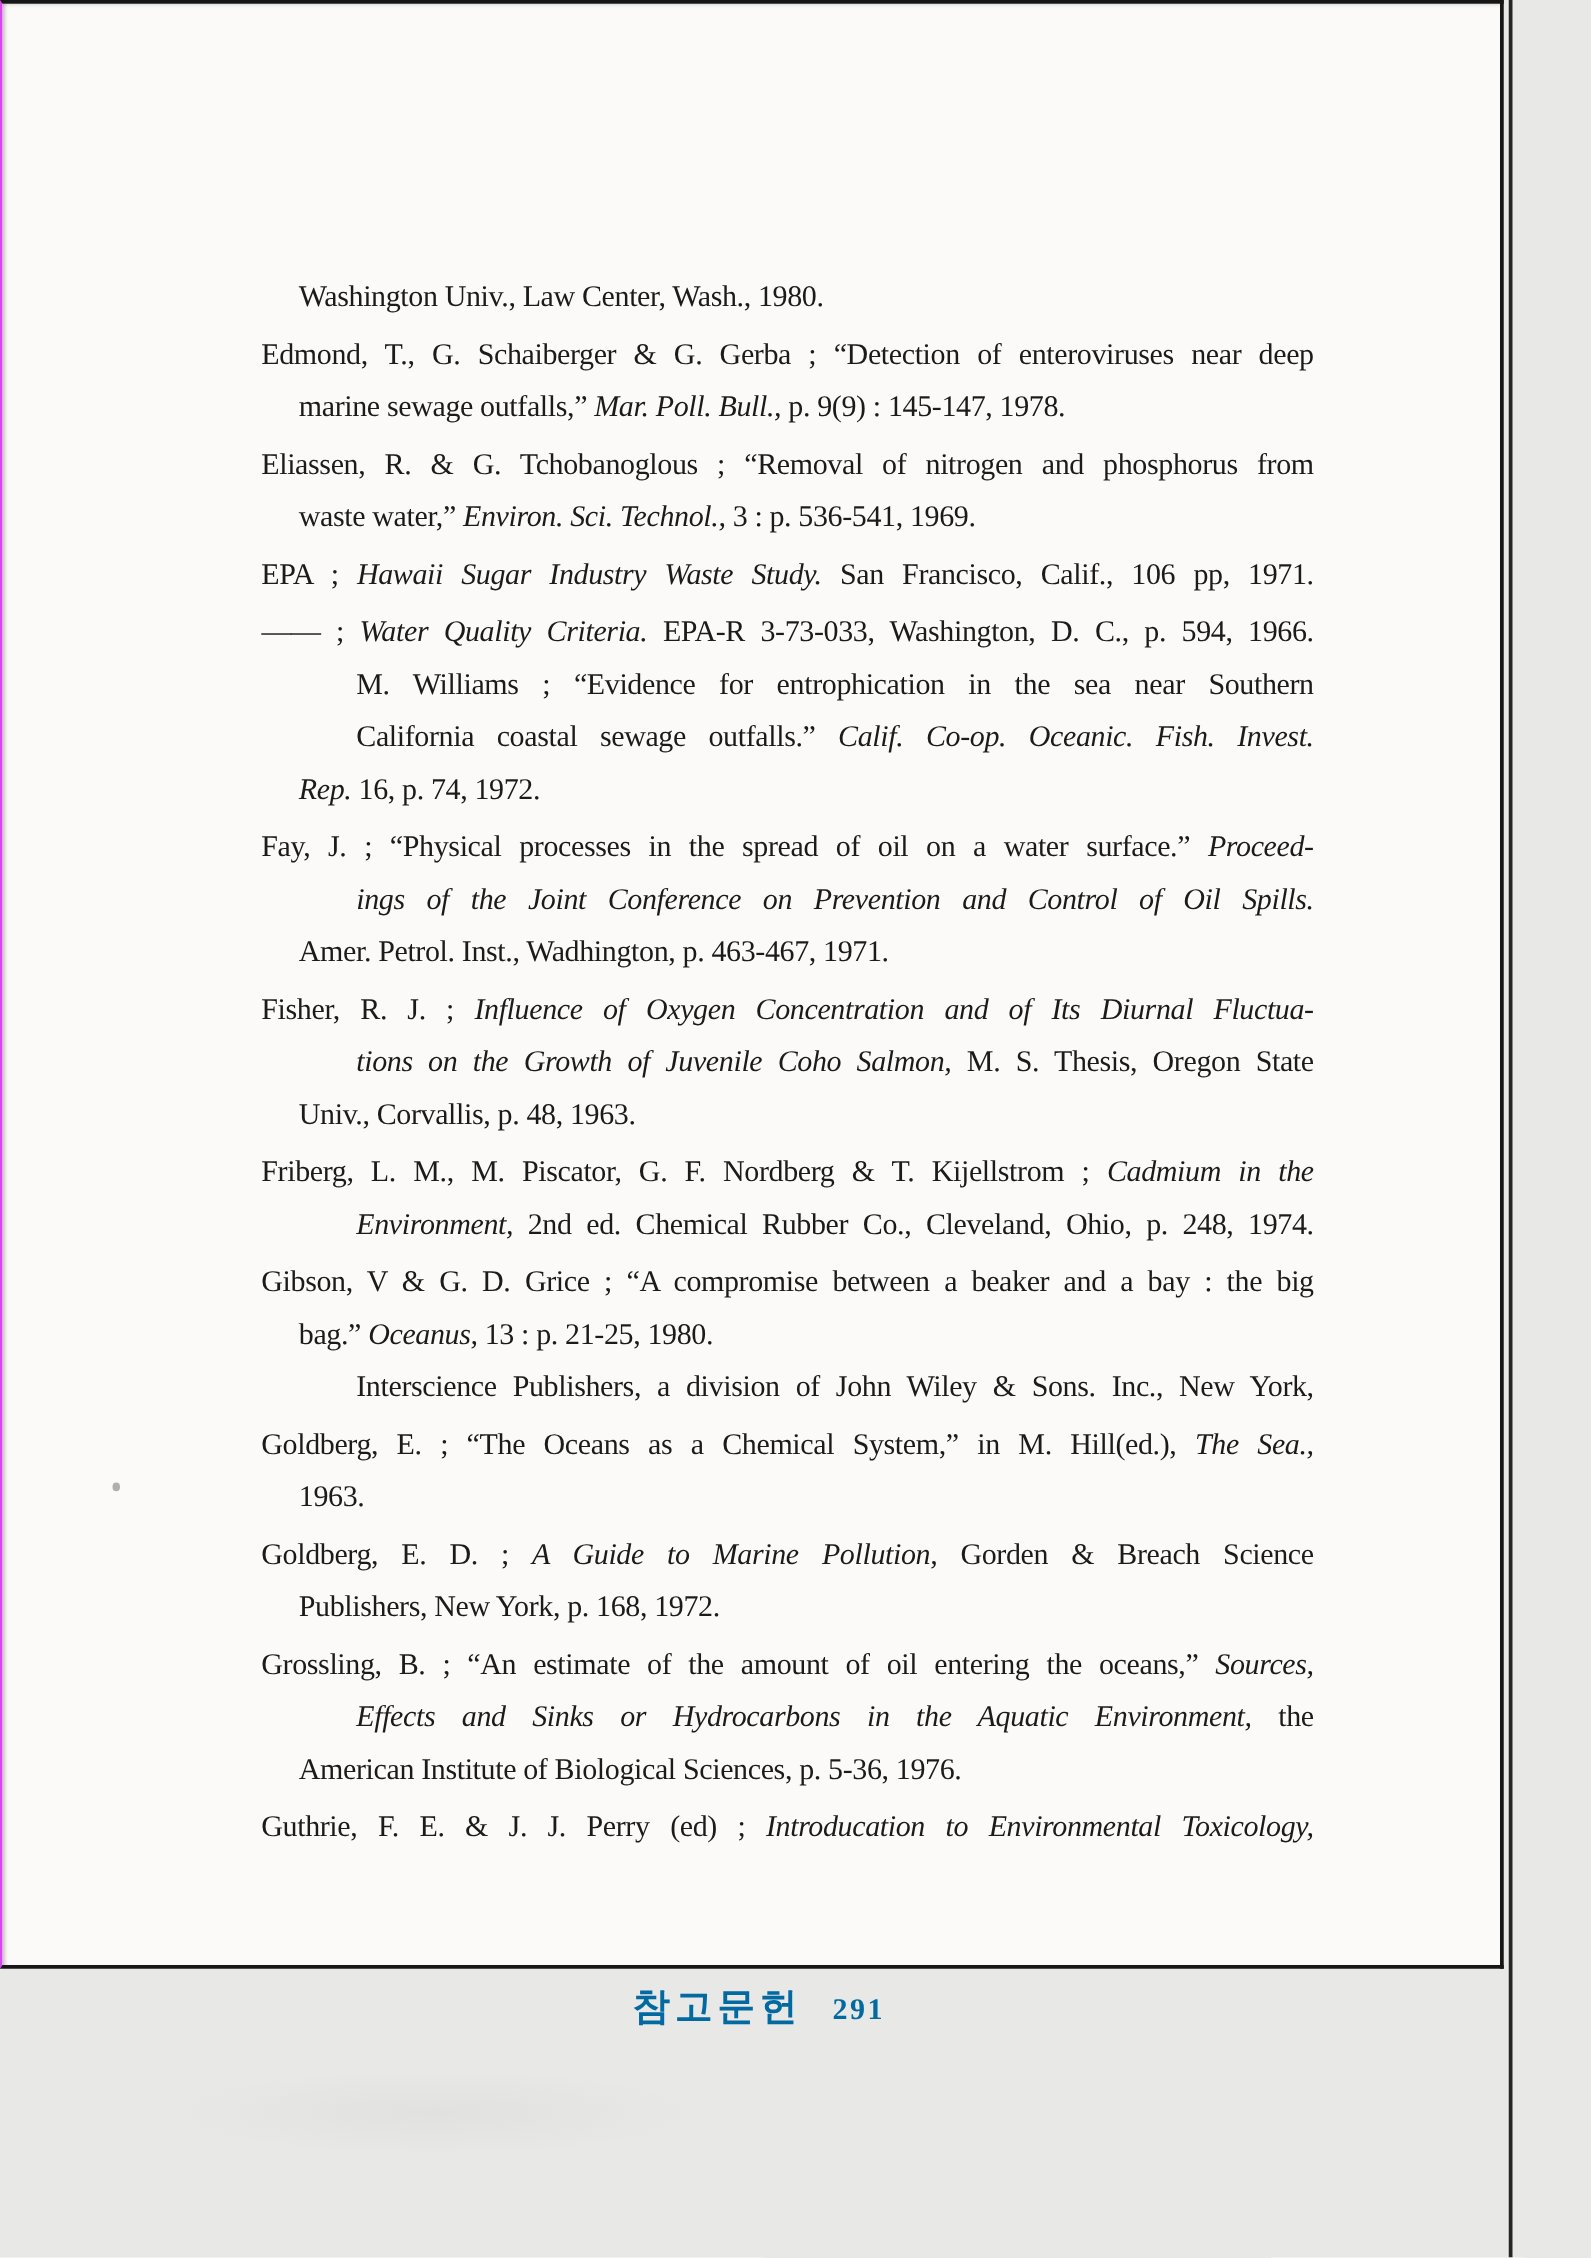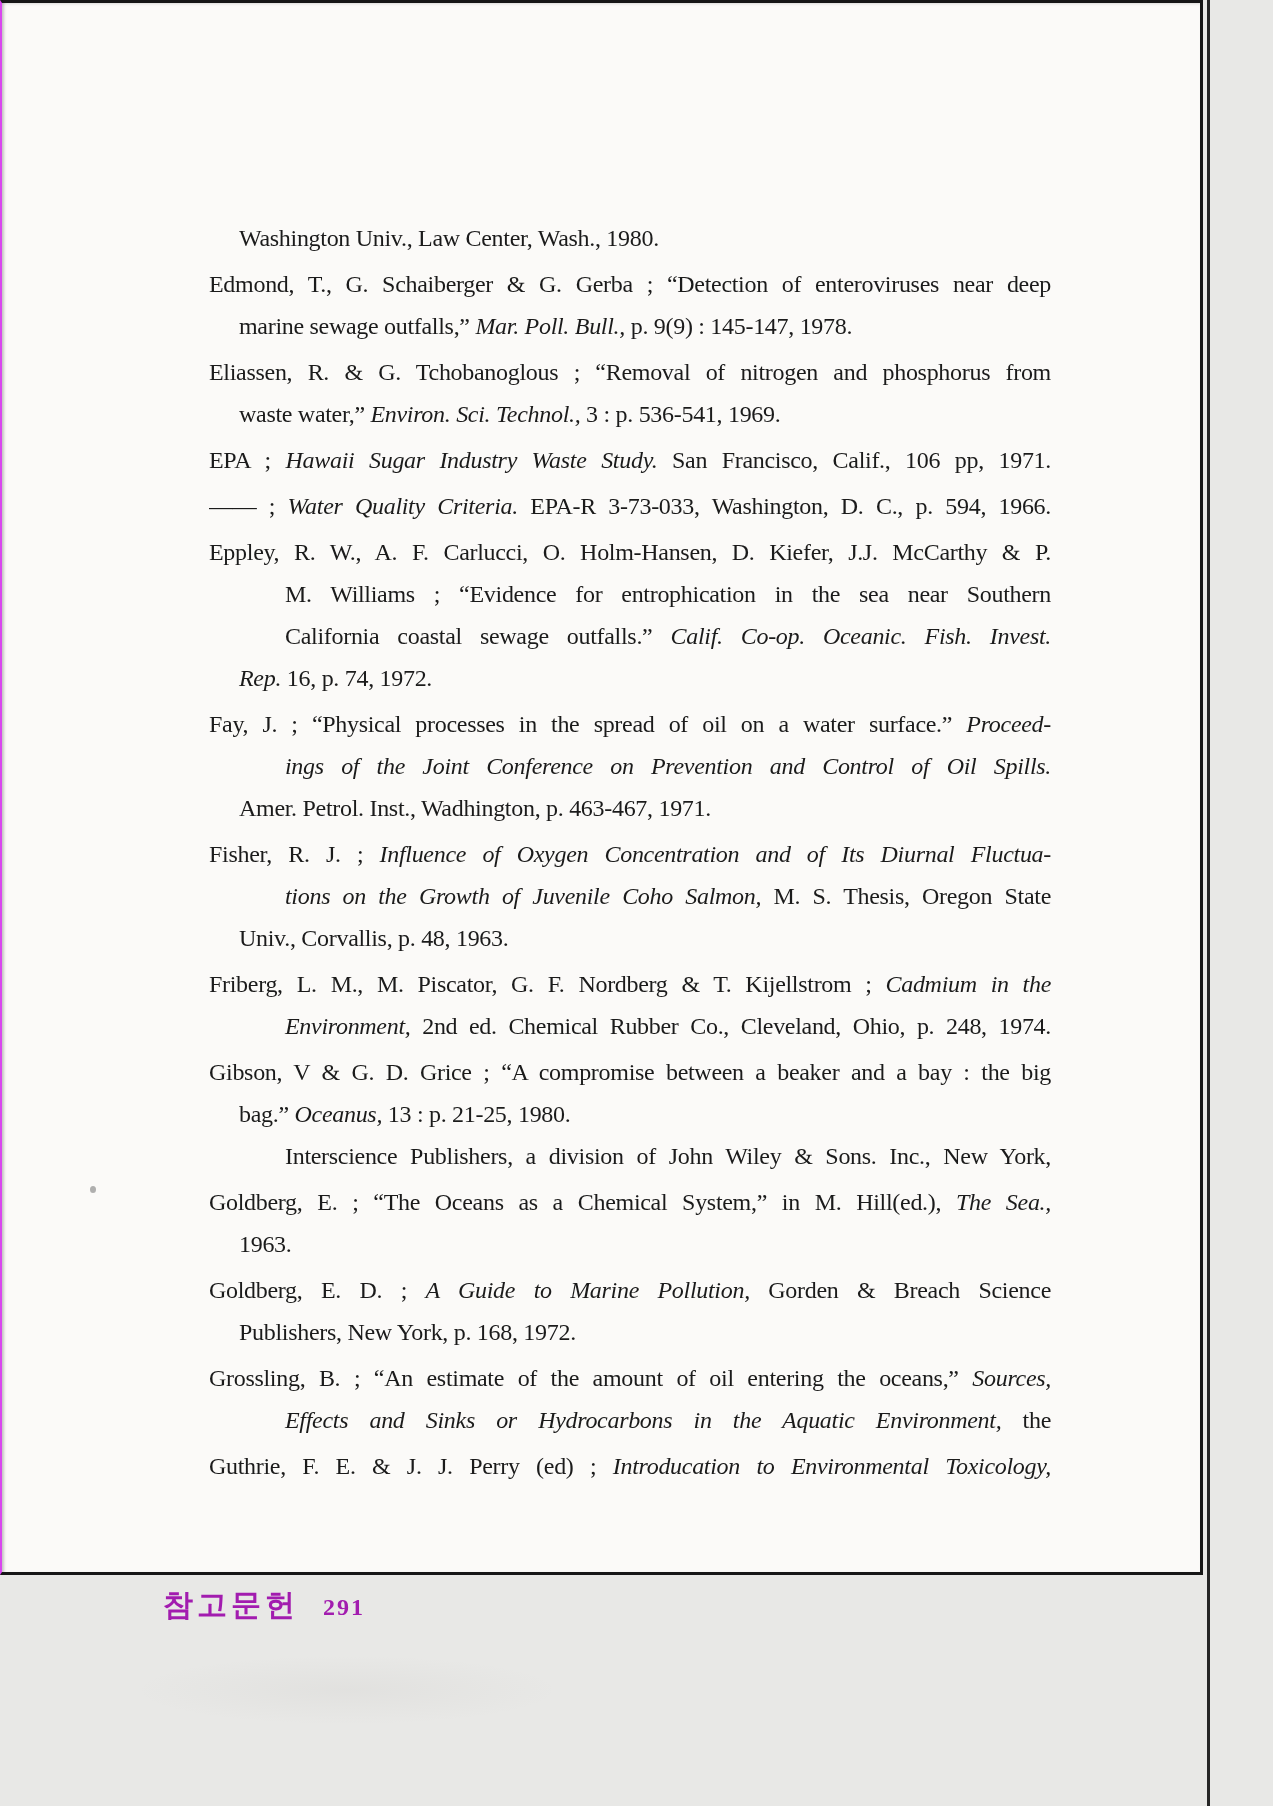--- a/index.html
+++ b/index.html
@@ -38,21 +38,21 @@
     height:42px;overflow:hidden;
     text-align:left;
   }
   .line.nw{white-space:nowrap;}
   .line.first{margin-top:4px;}
   .line.cont{padding-left:76px;}
   .line.j{text-align:justify;text-align-last:justify;text-justify:inter-word;margin-left:46px;}
   .line .it{font-style:italic;}
   .footer{
     position:absolute;left:161px;top:1582px;width:888px;
-    text-align:left;color:#a21caf;white-space:nowrap;
+    text-align:center;color:#0369a1;white-space:nowrap;
   }
   .footer .kr{
     font-size:30px;font-weight:700;
     font-family:"DejaVu Sans","Liberation Sans",sans-serif;
     letter-spacing:4px;
   }
   .footer .num{
     font-size:24px;font-weight:700;margin-left:24px;
     font-family:"Liberation Serif","DejaVu Serif",serif;
     letter-spacing:2px;
@@ -73,41 +73,41 @@
 <div class="outer">
   <div class="page">
     <div class="textblock">
         <div class="line cont nw"><span class="rm">Washington Univ., Law Center, Wash., 1980.</span></div>
         <div class="line first j"><span class="rm">Edmond, T., G. Schaiberger &amp; G. Gerba ; “Detection of enteroviruses near deep</span></div>
         <div class="line cont nw"><span class="rm">marine sewage outfalls,” </span><span class="it">Mar. Poll. Bull.,</span><span class="rm"> p. 9(9) : 145-147, 1978.</span></div>
         <div class="line first j"><span class="rm">Eliassen, R. &amp; G. Tchobanoglous ; “Removal of nitrogen and phosphorus from</span></div>
         <div class="line cont nw"><span class="rm">waste water,” </span><span class="it">Environ. Sci. Technol.,</span><span class="rm"> 3 : p. 536-541, 1969.</span></div>
         <div class="line first j"><span class="rm">EPA ; </span><span class="it">Hawaii Sugar Industry Waste Study.</span><span class="rm"> San Francisco, Calif., 106 pp, 1971.</span></div>
         <div class="line first j"><span class="rm">—— ; </span><span class="it">Water Quality Criteria.</span><span class="rm"> EPA-R 3-73-033, Washington, D. C., p. 594, 1966.</span></div>
-        <div class="line first j"><span class="rm">Eppley, R. W., A. F. Carlucci, O. Holm-Hansen, D. Kiefer, J.J. McCarthy &amp; P.</span></div>
         <div class="line cont j"><span class="rm">M. Williams ; “Evidence for entrophication in the sea near Southern</span></div>
         <div class="line cont j"><span class="rm">California coastal sewage outfalls.” </span><span class="it">Calif. Co-op. Oceanic. Fish. Invest.</span></div>
         <div class="line cont nw"><span class="it">Rep.</span><span class="rm"> 16, p. 74, 1972.</span></div>
         <div class="line first j"><span class="rm">Fay, J. ; “Physical processes in the spread of oil on a water surface.” </span><span class="it">Proceed-</span></div>
         <div class="line cont j"><span class="it">ings of the Joint Conference on Prevention and Control of Oil Spills.</span></div>
         <div class="line cont nw"><span class="rm">Amer. Petrol. Inst., Wadhington, p. 463-467, 1971.</span></div>
         <div class="line first j"><span class="rm">Fisher, R. J. ; </span><span class="it">Influence of Oxygen Concentration and of Its Diurnal Fluctua-</span></div>
         <div class="line cont j"><span class="it">tions on the Growth of Juvenile Coho Salmon,</span><span class="rm"> M. S. Thesis, Oregon State</span></div>
         <div class="line cont nw"><span class="rm">Univ., Corvallis, p. 48, 1963.</span></div>
         <div class="line first j"><span class="rm">Friberg, L. M., M. Piscator, G. F. Nordberg &amp; T. Kijellstrom ; </span><span class="it">Cadmium in the</span></div>
         <div class="line cont j"><span class="it">Environment,</span><span class="rm"> 2nd ed. Chemical Rubber Co., Cleveland, Ohio, p. 248, 1974.</span></div>
         <div class="line first j"><span class="rm">Gibson, V &amp; G. D. Grice ; “A compromise between a beaker and a bay : the big</span></div>
         <div class="line cont nw"><span class="rm">bag.” </span><span class="it">Oceanus,</span><span class="rm"> 13 : p. 21-25, 1980.</span></div>
         <div class="line cont j"><span class="rm">Interscience Publishers, a division of John Wiley &amp; Sons. Inc., New York,</span></div>
         <div class="line first j"><span class="rm">Goldberg, E. ; “The Oceans as a Chemical System,” in M. Hill(ed.), </span><span class="it">The Sea.,</span></div>
         <div class="line cont nw"><span class="rm">1963.</span></div>
         <div class="line first j"><span class="rm">Goldberg, E. D. ; </span><span class="it">A Guide to Marine Pollution,</span><span class="rm"> Gorden &amp; Breach Science</span></div>
         <div class="line cont nw"><span class="rm">Publishers, New York, p. 168, 1972.</span></div>
         <div class="line first j"><span class="rm">Grossling, B. ; “An estimate of the amount of oil entering the oceans,” </span><span class="it">Sources,</span></div>
         <div class="line cont j"><span class="it">Effects and Sinks or Hydrocarbons in the Aquatic Environment,</span><span class="rm"> the</span></div>
+        <div class="line cont nw"><span class="rm">American Institute of Biological Sciences, p. 5-36, 1976.</span></div>
         <div class="line first j"><span class="rm">Guthrie, F. E. &amp; J. J. Perry (ed) ; </span><span class="it">Introducation to Environmental Toxicology,</span></div>
       </div>
     <div class="footer">
       <span class="kr">참고문헌</span><span class="num">291</span>
     </div>
     <div class="speck"></div>
     <div class="smudge"></div>
   </div>
   <div class="spine"></div>
 </div>

